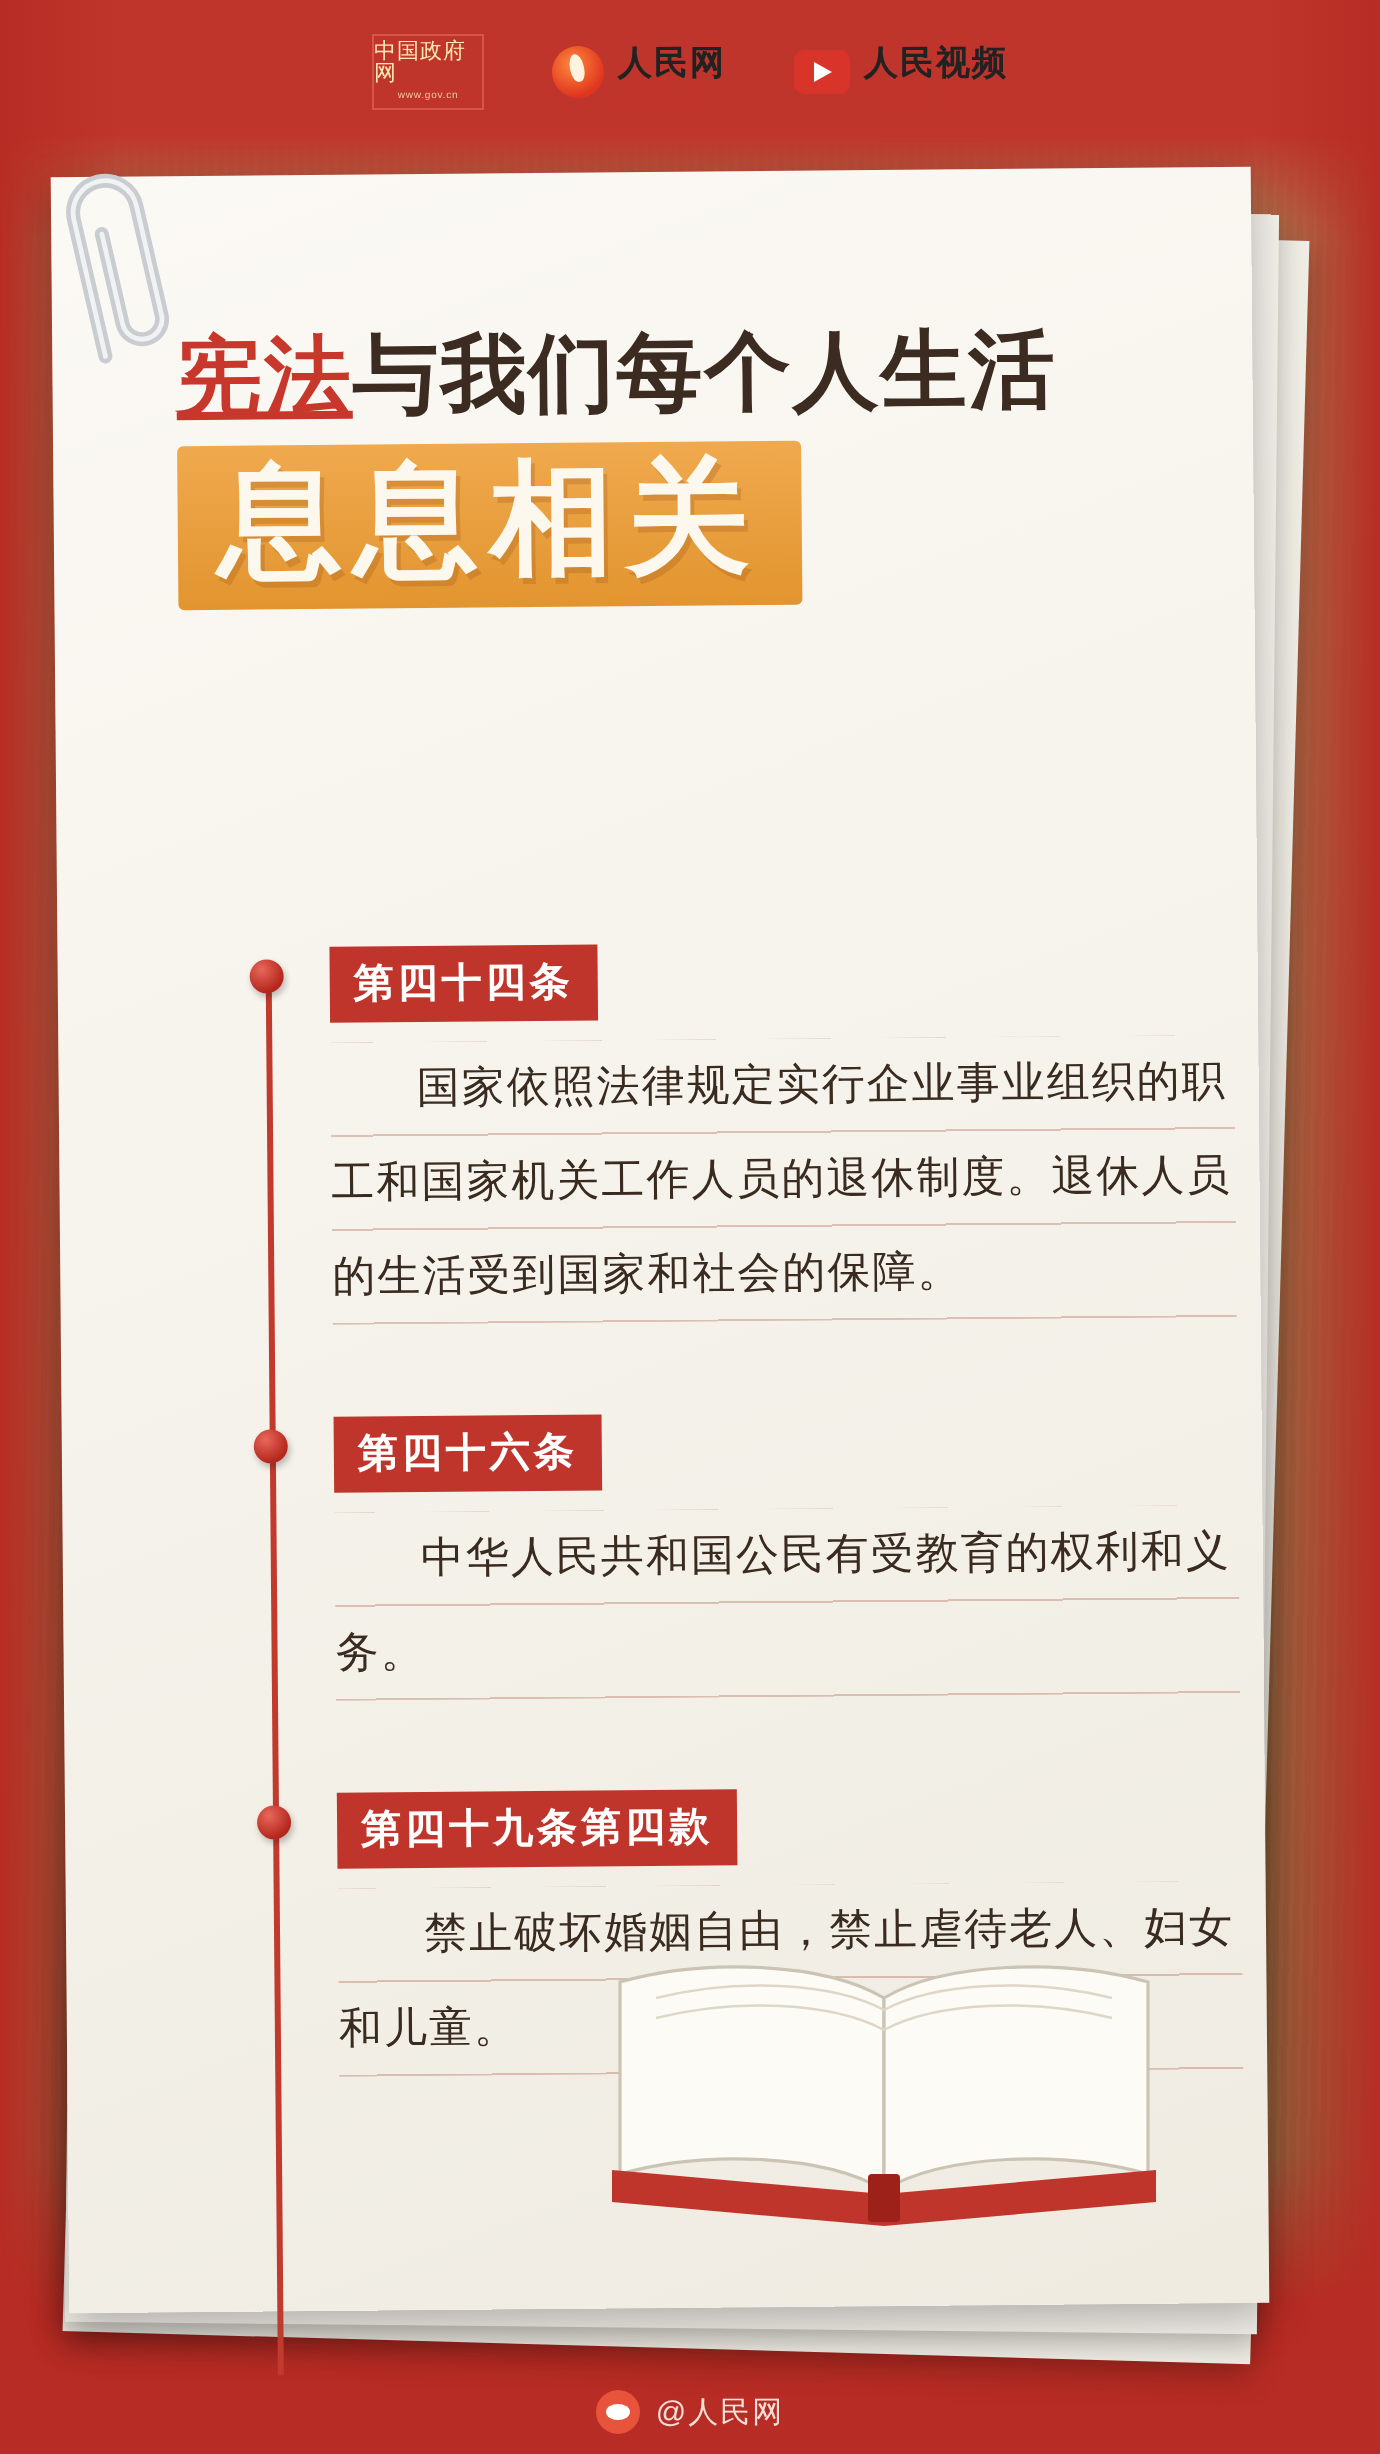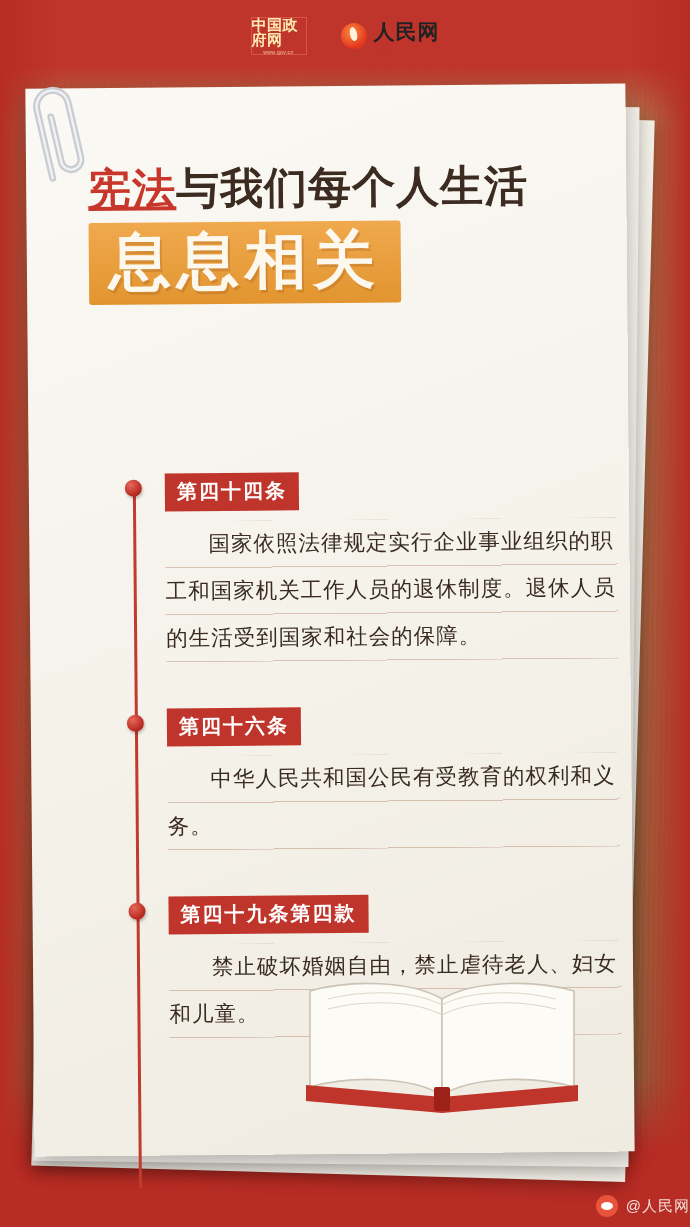--- a/index.html
+++ b/index.html
@@ -78,37 +78,37 @@
   }
   .logo-item { display: flex; align-items: center; gap: 7px; }
   .logo-badge {
     width: 54px; height: 36px;
     background: #c0352b;
     border: 1px solid #d8554a;
     display: flex; align-items: center; justify-content: center;
     flex-direction: column;
     line-height: 1;
   }
-  .logo-badge .b1 { font-size: 15px; color: #ffe9b0; letter-spacing: .5px; font-weight: bold;}
+  .logo-badge .b1 { font-size: 11px; color: #ffe9b0; letter-spacing: .5px;}
   .logo-badge .b2 { font-size: 5px; color: #f3c9a0; margin-top: 3px; letter-spacing: .4px;}
   .logo-flame {
     width: 26px; height: 26px;
     border-radius: 50%;
     background: radial-gradient(circle at 40% 35%, #ff8a3c, #e0351f 70%);
     position: relative;
   }
   .logo-flame:after {
     content: "";
     position: absolute; left: 9px; top: 4px;
     width: 7px; height: 14px;
     background: #fff3e0;
     border-radius: 50% 50% 45% 45%;
     transform: rotate(-12deg);
   }
-  .logo-text-main { font-size: 21px; color: #222; font-weight: bold; letter-spacing: 1px; }
+  .logo-text-main { font-size: 17px; color: #222; font-weight: bold; letter-spacing: 1px; }
   .logo-text-sub  { font-size: 8px;  color: #c0352b; letter-spacing: 1px; }
   .play-badge {
     width: 28px; height: 22px;
     background: #d8342a;
     border-radius: 5px;
     position: relative;
   }
   .play-badge:after {
     content: "";
     position: absolute; left: 10px; top: 6px;
@@ -247,21 +247,21 @@
     height: 140px;
   }
 
   
   .footer {
     position: absolute;
     left: 0; bottom: 10px;
     width: 690px;
     display: flex;
     align-items: center;
-    justify-content: flex-end;
+    justify-content: center;
     gap: 8px;
     z-index: 50;
   }
   .weibo-icon {
     width: 22px; height: 22px;
     border-radius: 50%;
     background: #e8533c;
     position: relative;
   }
   .weibo-icon:after {
@@ -298,20 +298,27 @@
     </div>
 
     <div class="logo-item">
       <div class="logo-flame"></div>
       <div>
         <div class="logo-text-main">人民网</div>
         <div class="logo-text-sub">people.cn</div>
       </div>
     </div>
 
+    <div class="logo-item">
+      <div class="play-badge"></div>
+      <div>
+        <div class="logo-text-main">人民视频</div>
+        <div class="logo-text-sub">v.people.cn</div>
+      </div>
+    </div>
   </div>
 
   <div class="paper-back2"></div>
   <div class="paper-back1"></div>
 
   <div class="paper">
     <div class="paper-inner">
 
       <div class="headline">
         <div class="h-line1">

